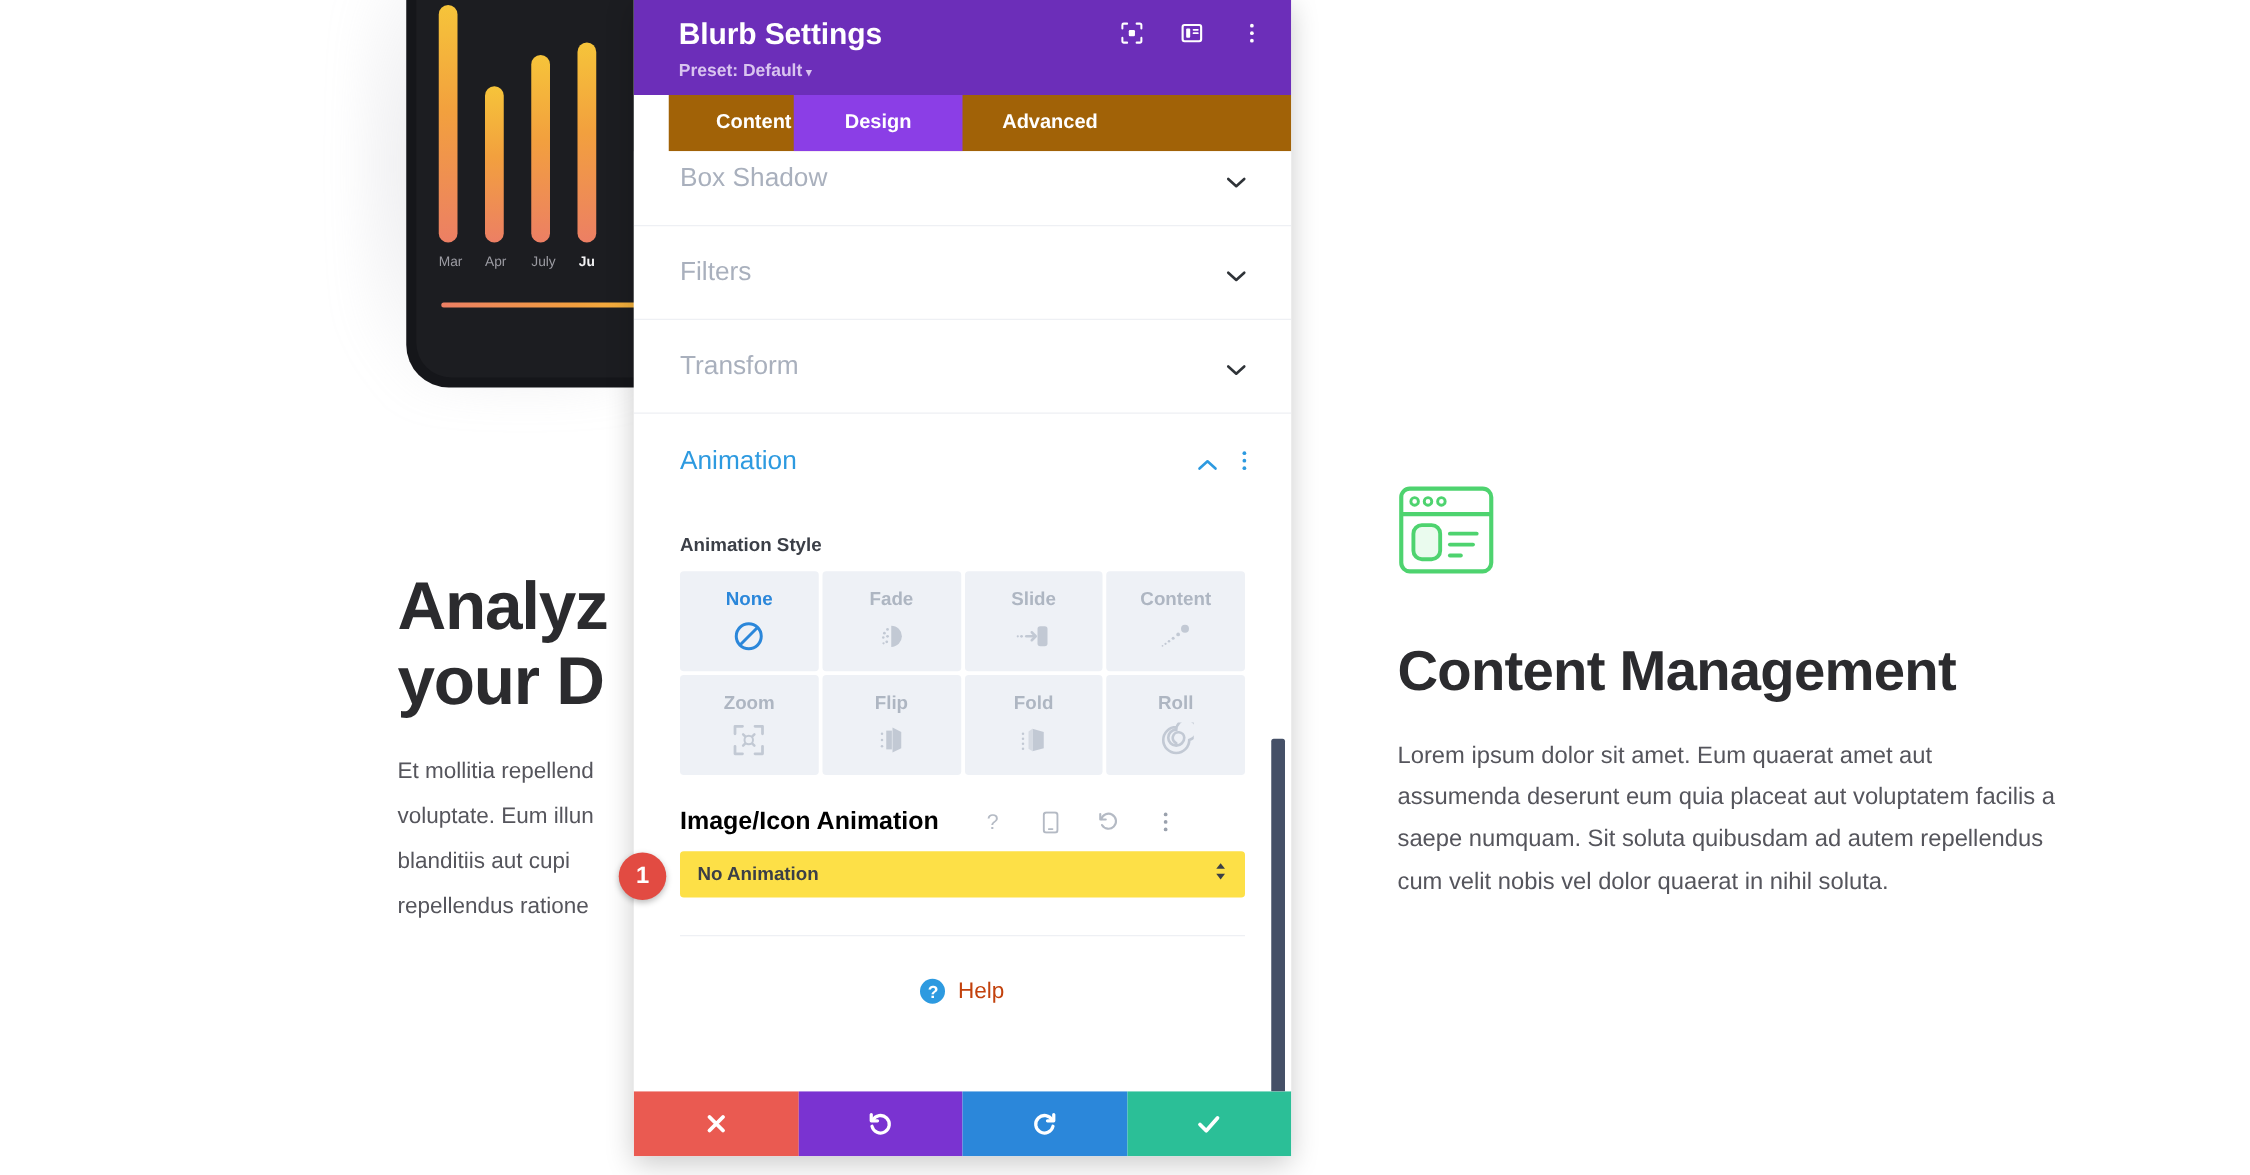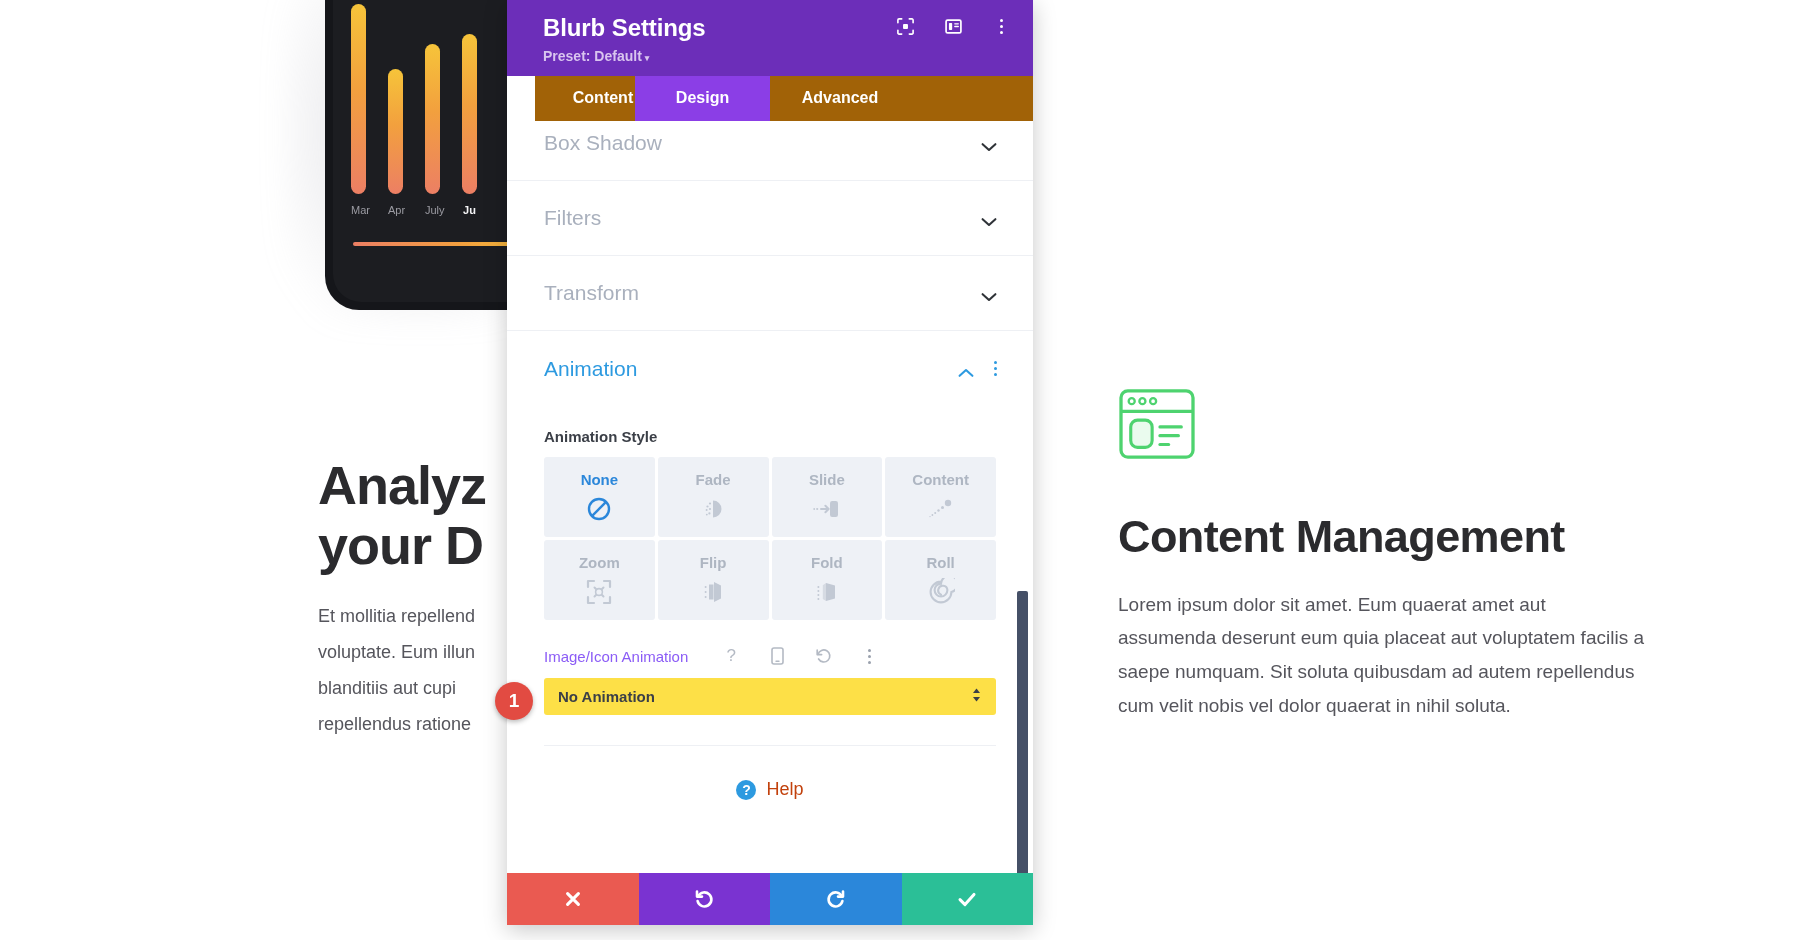--- a/index.html
+++ b/index.html
@@ -88,21 +88,21 @@
   .field-label { font-size: 15px; font-weight: bold; color: #3b3f47; margin-bottom: 12px; }
 
   .anim-grid { display: grid; grid-template-columns: repeat(4, 1fr); gap: 3px; }
   .anim-cell { background: #eef1f6; height: 80px; border-radius: 3px; display: flex; flex-direction: column;
                align-items: center; justify-content: center; gap: 6px; cursor: pointer; }
   .anim-name { font-size: 15px; font-weight: bold; color: #aeb6c2; }
   .anim-cell.sel .anim-name { color: #2b87da; text-align: right; }
   .anim-ico { width: 30px; height: 30px; display: flex; align-items: center; justify-content: center; }
 
   .row-lbl { display: flex; align-items: center; margin-top: 26px; }
-  .row-lbl .t { font-size: 15px; font-weight: normal; color: #8b5cf6; }
+  .row-lbl .t { font-size: 20px; font-weight: bold; color: #000000; }
   .row-tools { display: flex; align-items: center; gap: 28px; margin-left: 34px; }
   .tool { width: 18px; height: 20px; display: flex; align-items: center; justify-content: center;
           color: #b4bac4; font-size: 17px; cursor: pointer; }
   .dots-g { display: flex; flex-direction: column; gap: 3px; }
   .dots-g i { display: block; width: 3px; height: 3px; background: #9aa1ad; border-radius: 50%; }
 
   .select-box { margin-top: 12px; height: 37px; background: #fde047; border-radius: 3px;
                 display: flex; align-items: center; justify-content: space-between;
                 padding: 0 14px 0 14px; cursor: pointer; }
   .select-val { font-size: 15px; font-weight: bold; color: #3b3f47; }

